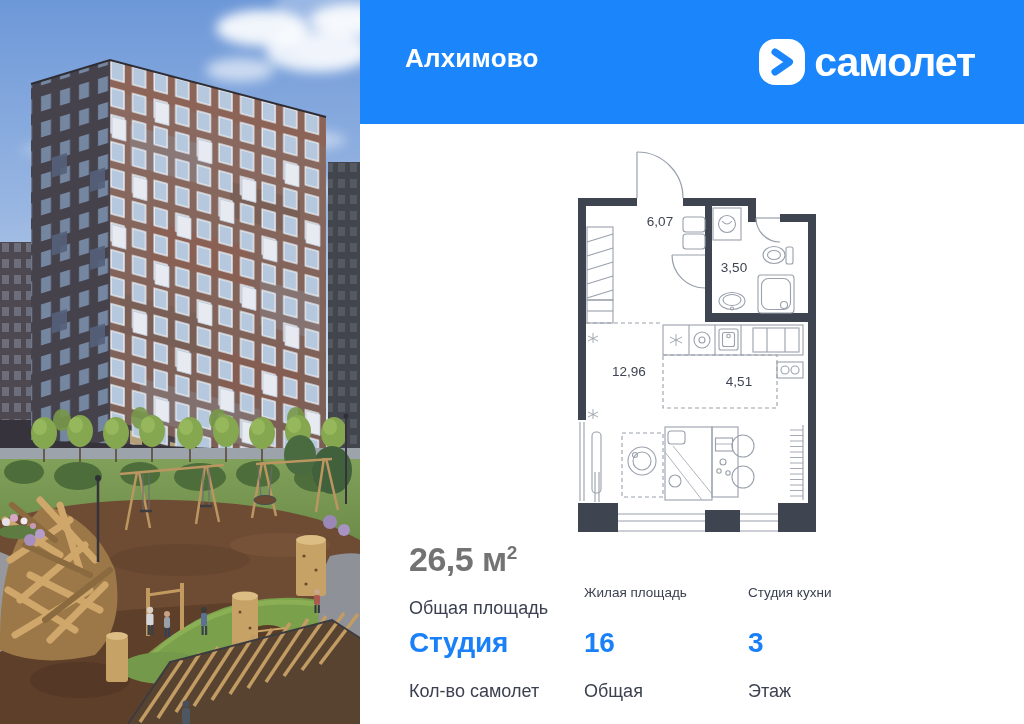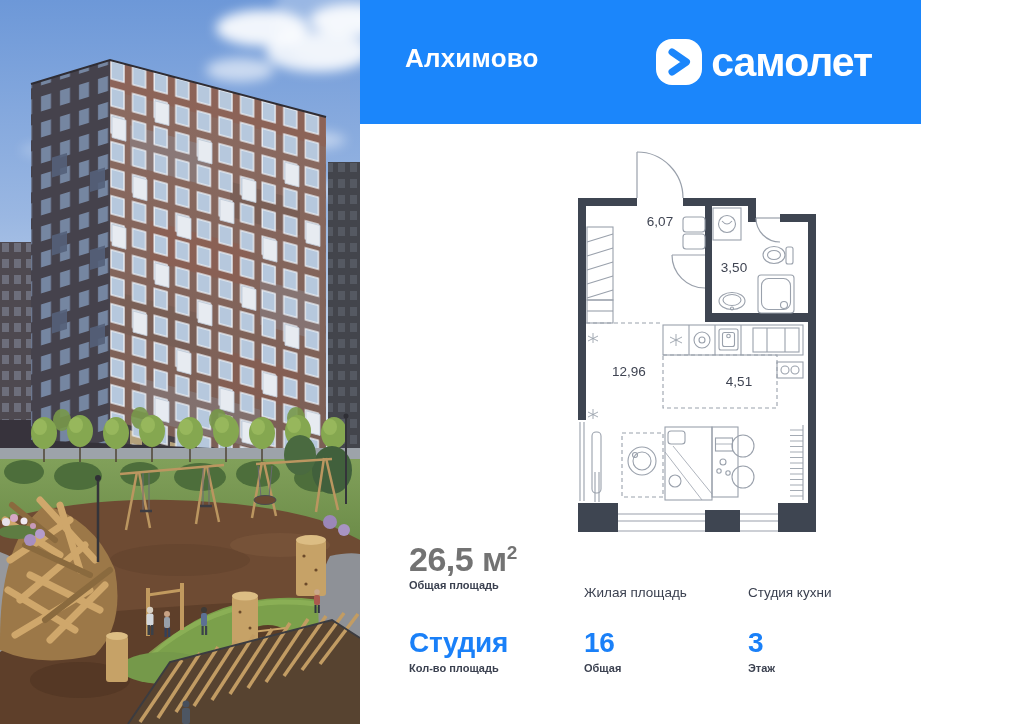--- a/index.html
+++ b/index.html
@@ -1,30 +1,30 @@
 <!DOCTYPE html>
 <html><head>
 <meta charset="utf-8">
 <style>
   html,body{margin:0;padding:0;background:#e8e8e8;}
   .page{position:relative;width:1024px;height:724px;background:#ffffff;overflow:hidden;
         font-family:"Liberation Sans","DejaVu Sans",sans-serif;}
   .photo{position:absolute;left:0;top:0;width:360px;height:724px;}
-  .header{position:absolute;left:360px;top:0;width:561px;height:124px;background:#1b86fb;}
+  .header{position:absolute;left:360px;top:0;width:664px;height:124px;background:#1b86fb;}
   .title{position:absolute;left:45px;top:44px;font-size:26px;line-height:28px;font-weight:700;
          color:#ffffff;letter-spacing:0.2px;}
   .logo{position:absolute;right:49px;top:39px;display:flex;align-items:flex-end;gap:9px;}
   .logo-icon{width:46px;height:46px;display:block;}
   .logo-text{color:#ffffff;font-size:41px;line-height:46px;font-weight:600;letter-spacing:-1px;}
   .plan{position:absolute;left:576px;top:150px;width:246px;height:388px;}
   .cell{position:absolute;}
   .v-big{font-size:34px;line-height:36px;font-weight:700;color:#737373;letter-spacing:-0.5px;}
   .v-big .sup{font-size:19px;vertical-align:super;line-height:0;}
   .v-mid{font-size:28px;line-height:34px;font-weight:700;color:#1a80f8;letter-spacing:-0.3px;}
-  .lbl{font-size:11px;line-height:15px;color:#3b4150;margin-top:1px;font-weight:bold;}
+  .lbl{font-size:18px;line-height:15px;color:#3b4150;margin-top:24px;}
   .lbl-only{font-size:13.5px;line-height:15px;color:#3b4150;}
 </style>
 </head>
 <body>
 
 <div class="page">
 
   <svg class="photo" viewBox="0 0 360 724" width="360" height="724">
     <defs>
       <linearGradient id="g_sky" x1="0" y1="0" x2="0" y2="1">
@@ -455,21 +455,21 @@
   </div>
   <div class="cell" style="left:584px;top:585px;text-align:center;">
     <div class="lbl-only">Жилая площадь</div>
   </div>
   <div class="cell" style="left:748px;top:585px;">
     <div class="lbl-only">Студия кухни</div>
   </div>
 
   <div class="cell" style="left:409px;top:626px;">
     <div class="v-mid">Студия</div>
-    <div class="lbl">Кол-во площадь</div>
+    <div class="lbl">Кол-во самолет</div>
   </div>
   <div class="cell" style="left:584px;top:626px;">
     <div class="v-mid">16</div>
     <div class="lbl">Общая</div>
   </div>
   <div class="cell" style="left:748px;top:626px;">
     <div class="v-mid">3</div>
     <div class="lbl">Этаж</div>
   </div>
 

